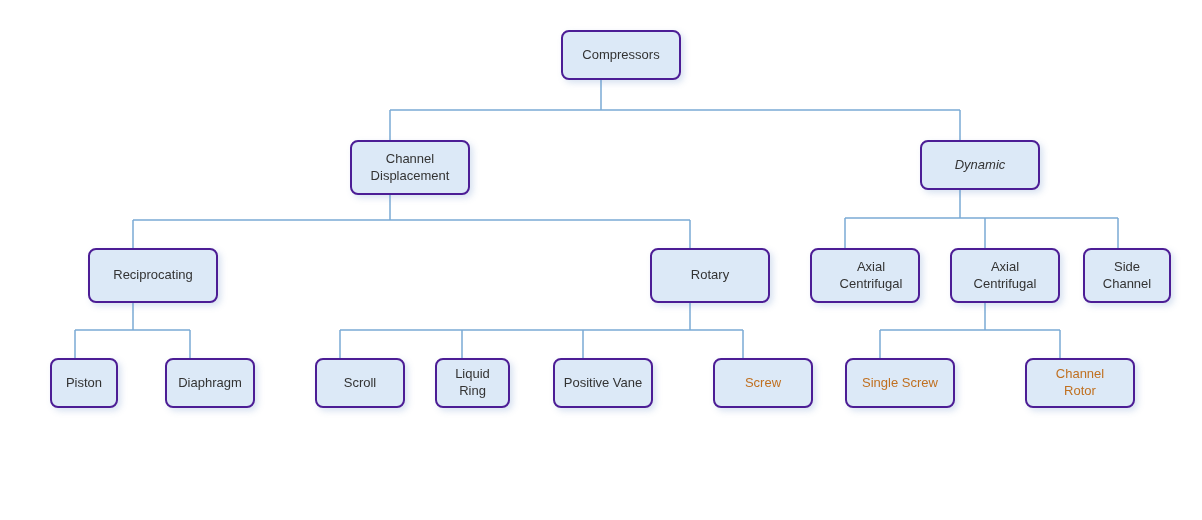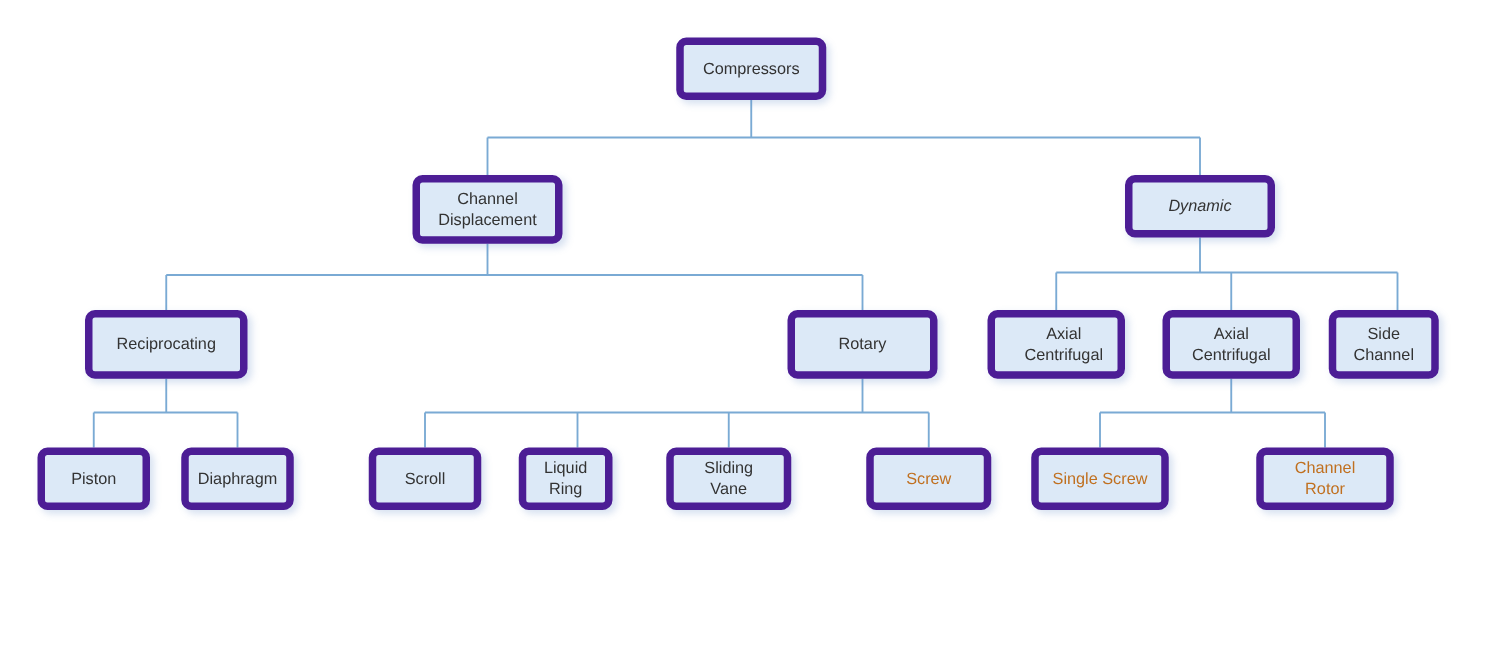--- a/index.html
+++ b/index.html
@@ -20,30 +20,31 @@
     svg.lines {
       position: absolute;
       top: 0; left: 0;
       width: 1202px;
       height: 520px;
       pointer-events: none;
     }
     .node {
       position: absolute;
       background: #dce9f7;
-      border: 6px solid #4c1d95;
+      border: 2px solid #4c1d95;
       border-radius: 8px;
       display: flex;
       align-items: center;
       justify-content: center;
       text-align: center;
       padding: 6px 8px;
       line-height: 1.3;
       box-shadow: 3px 3px 6px rgba(100,140,200,0.25);
       color: #333;
+      margin-left: 20px;
     }
     .node.orange {
       color: #c07020;
     }
   </style>
 </head>
 <body>
 
 <div class="chart-container">
   <svg class="lines">
@@ -90,22 +91,22 @@
   <div class="node" style="left:900px; top:140px; width:120px; height:50px;font-style:italic;">Dynamic</div>
 
   <div class="node" style="left:68px; top:248px; width:130px; height:55px;">Reciprocating</div>
   <div class="node" style="left:630px; top:248px; width:120px; height:55px;">Rotary</div>
   <div class="node" style="left:790px; top:248px; width:110px; height:55px; white-space:pre-line;padding-left:20px;">Axial
 Centrifugal</div>
   <div class="node" style="left:930px; top:248px; width:110px; height:55px; white-space:pre-line;">Axial
 Centrifugal</div>
   <div class="node" style="left:1063px; top:248px; width:88px; height:55px;">Side Channel</div>
 
-  <div class="node" style="left:30px; top:358px; width:90px; height:50px;">Piston</div>
+  <div class="node" style="left:30px; top:358px; width:68px; height:50px;">Piston</div>
   <div class="node" style="left:145px; top:358px; width:90px; height:50px;">Diaphragm</div>
   <div class="node" style="left:295px; top:358px; width:90px; height:50px;">Scroll</div>
   <div class="node" style="left:415px; top:358px; width:75px; height:50px;">Liquid Ring</div>
-  <div class="node" style="left:533px; top:358px; width:100px; height:50px;">Sliding Vane</div>
+  <div class="node" style="left:533px; top:358px; width:100px; height:50px;">Positive Vane</div>
   <div class="node orange" style="left:825px; top:358px; width:110px; height:50px;">Single Screw</div>
   <div class="node orange" style="left:693px; top:358px; width:100px; height:50px;">Screw</div>
   <div class="node orange" style="left:1005px; top:358px; width:110px; height:50px; white-space:pre-line;">Channel
 Rotor</div>
 </div>
 
 </body></html>

